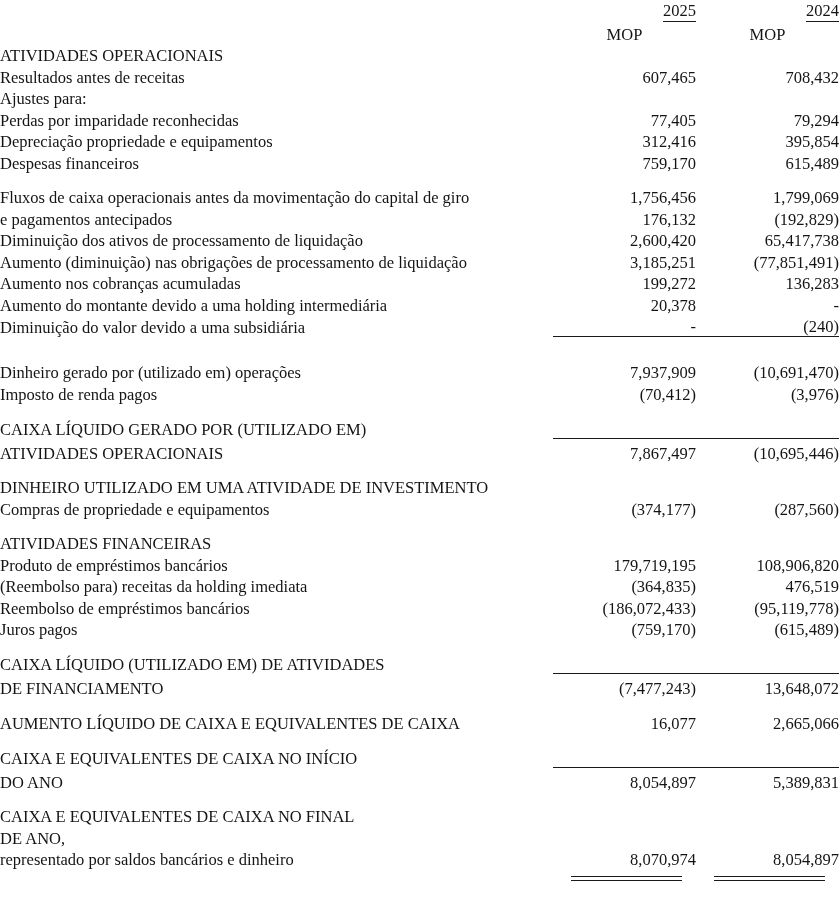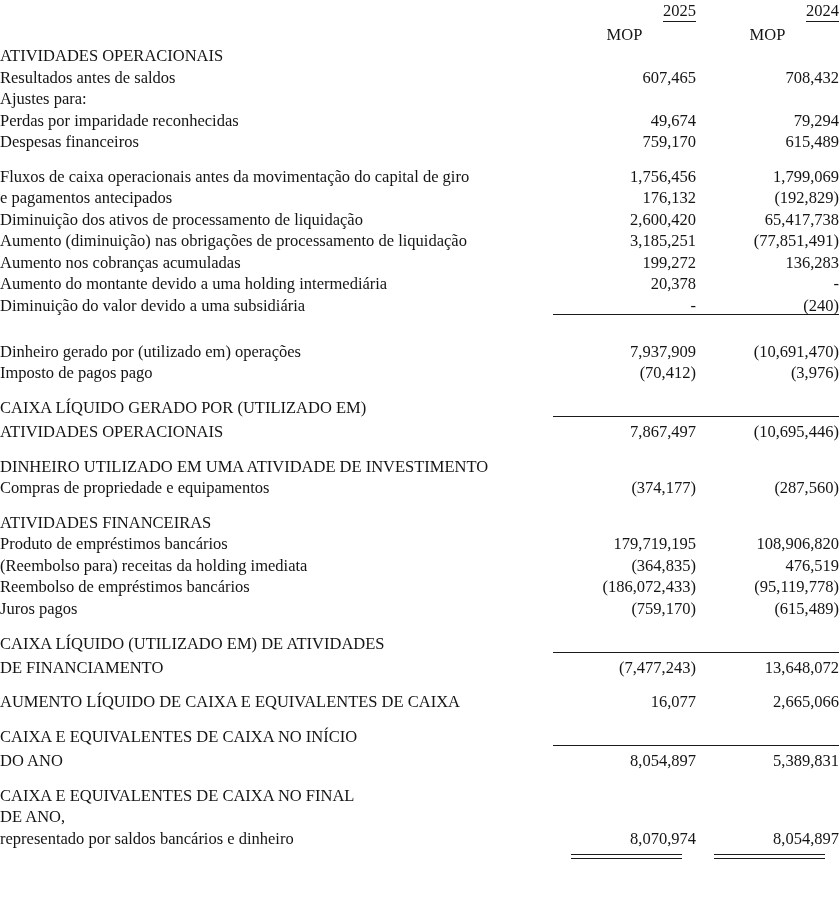--- a/index.html
+++ b/index.html
@@ -111,33 +111,38 @@
         <td class="hdr-cur">MOP</td>
         <td class="hdr-cur">MOP</td>
       </tr>
 
     <tr class="row">
           <td class="lbl">ATIVIDADES OPERACIONAIS</td>
           <td class="num"></td>
           <td class="num"></td>
         </tr>
         <tr class="row">
-          <td class="lbl">Resultados antes de saldos</td>
+          <td class="lbl">Resultados antes de receitas</td>
           <td class="num">607,465</td>
           <td class="num">708,432</td>
         </tr>
         <tr class="row">
           <td class="lbl">Ajustes para:</td>
           <td class="num"></td>
           <td class="num"></td>
         </tr>
         <tr class="row">
           <td class="lbl ind1">Perdas por imparidade reconhecidas</td>
-          <td class="num">49,674</td>
+          <td class="num">77,405</td>
           <td class="num">79,294</td>
+        </tr>
+        <tr class="row">
+          <td class="lbl ind1">Depreciação propriedade e equipamentos</td>
+          <td class="num">312,416</td>
+          <td class="num">395,854</td>
         </tr>
         <tr class="row">
           <td class="lbl ind1">Despesas financeiros</td>
           <td class="num">759,170</td>
           <td class="num">615,489</td>
         </tr>
         <tr class="sp12">
           <td></td>
           <td></td>
           <td></td>
@@ -181,21 +186,21 @@
           <td class="lbl"></td>
           <td class="num"></td>
           <td class="num"></td>
         </tr>
         <tr class="row">
           <td class="lbl">Dinheiro gerado por (utilizado em) operações</td>
           <td class="num">7,937,909</td>
           <td class="num">(10,691,470)</td>
         </tr>
         <tr class="row">
-          <td class="lbl">Imposto de pagos pago</td>
+          <td class="lbl">Imposto de renda pagos</td>
           <td class="num">(70,412)</td>
           <td class="num">(3,976)</td>
         </tr>
         <tr class="sp12">
           <td></td>
           <td></td>
           <td></td>
         </tr>
         <tr class="row">
           <td class="lbl">CAIXA LÍQUIDO GERADO POR (UTILIZADO EM)</td>

